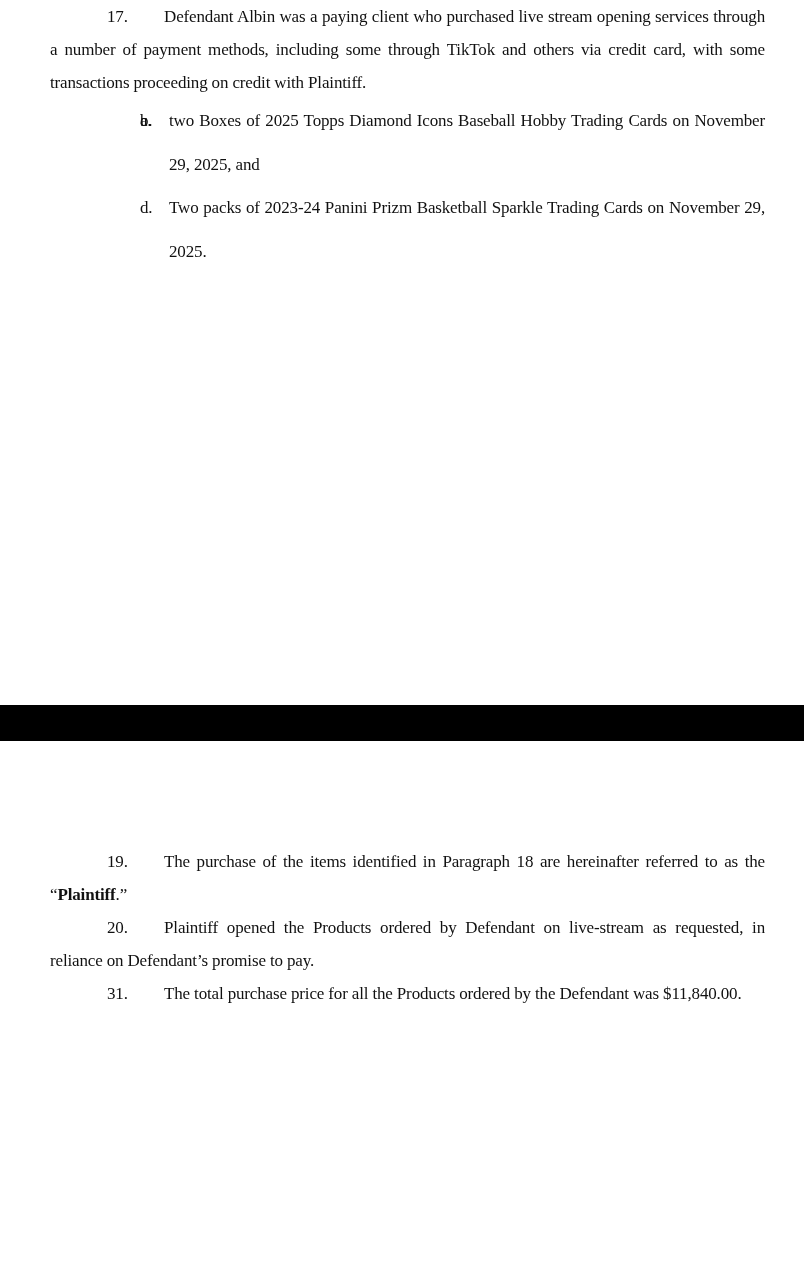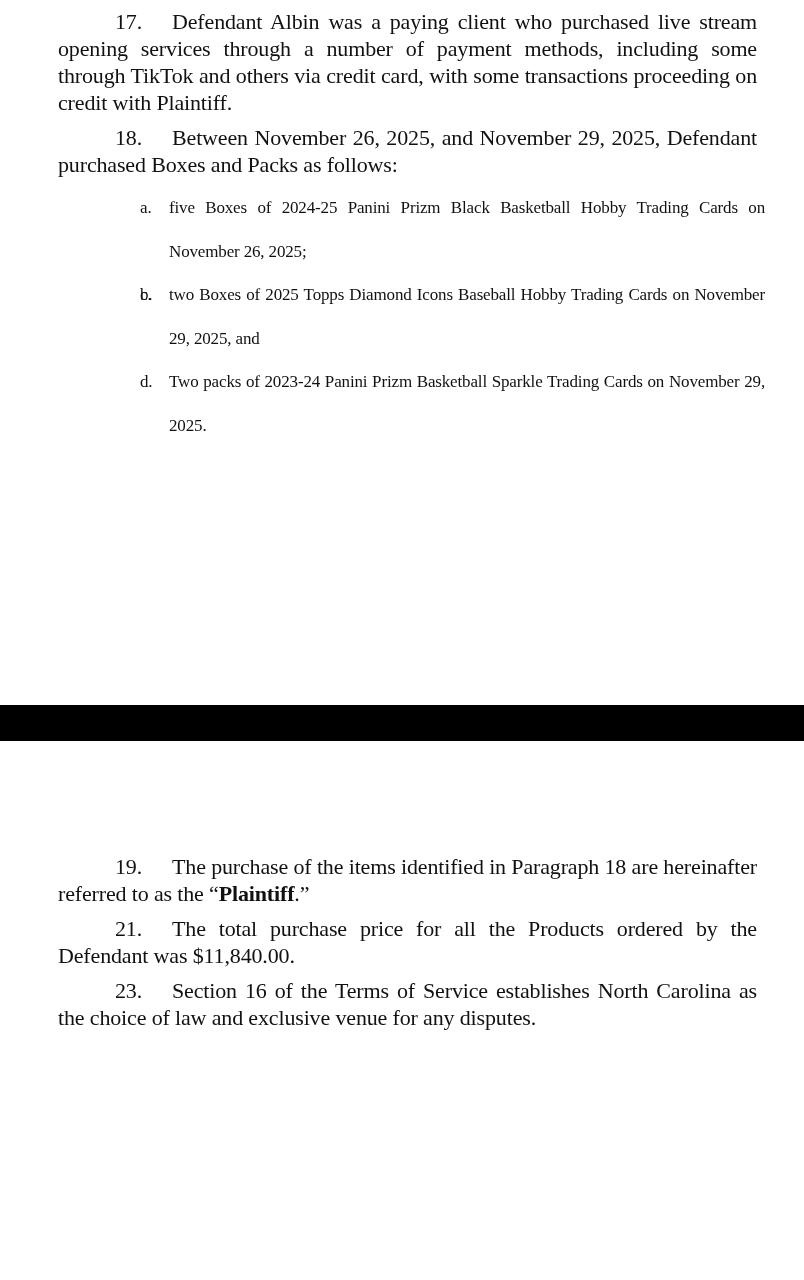--- a/index.html
+++ b/index.html
@@ -14,25 +14,25 @@
       overflow: hidden;
       font-family: "Liberation Serif", "DejaVu Serif", serif;
       color: #111111;
     }
     .page-section {
       position: absolute;
       left: 50px;
       width: 715px;
     }
     .para {
-      font-size: 22px;
-      line-height: 27px;
+      font-size: 17px;
+      line-height: 33px;
       text-align: justify;
       text-align-last: left;
-      margin: 8px;
+      margin: 0;
       letter-spacing: -0.15px;
     }
     .para .num {
       display: inline-block;
       width: 57px;
       margin-left: 57px;
     }
     .sublist {
       margin: 0;
       padding: 0;
@@ -62,44 +62,41 @@
     }
     b { font-weight: bold; }
   </style>
 </head>
 <body>
 
 <div class="page-section" style="top: 0px;">
   <p class="para">
     <span class="num">17.</span><span>Defendant Albin was a paying client who purchased live stream opening services through a number of payment methods, including some through TikTok and others via credit card, with some transactions proceeding on credit with Plaintiff.</span>
   </p>
-  <p class="para">
-    <span class="num">18.</span><span>Between November 26, 2025, and November 29, 2025, Defendant purchased Boxes and Packs as follows:</span>
-  </p>
   <ul class="sublist">
     <li class="subitem">
-      <span class="letter">a.</span><span>five Boxes of 2024-25 Panini Prizm Black Basketball Hobby Trading Cards on November 26, 2025;</span>
+      <span class="letter">a.</span>
     </li>
     <li class="subitem">
       <span class="letter">b.</span>
     </li>
     <li class="subitem">
       <span class="letter">c.</span><span>two Boxes of 2025 Topps Diamond Icons Baseball Hobby Trading Cards on November 29, 2025, and</span>
     </li>
     <li class="subitem">
       <span class="letter">d.</span><span>Two packs of 2023-24 Panini Prizm Basketball Sparkle Trading Cards on November 29, 2025.</span>
     </li>
   </ul>
 </div>
 
 <div class="redaction-bar"></div>
 
 <div class="page-section" style="top: 845px;">
   <p class="para">
     <span class="num">19.</span><span>The purchase of the items identified in Paragraph 18 are hereinafter referred to as the “</span><b>Plaintiff</b><span>.”</span>
   </p>
   <p class="para">
-    <span class="num">21.</span><span>The total purchase price for all the Products ordered by the Defendant was $11,840.00.</span>
+    <span class="num">20.</span><span>Plaintiff opened the Products ordered by Defendant on live-stream as requested, in reliance on Defendant’s promise to pay.</span>
   </p>
   <p class="para">
-    <span class="num">23.</span><span>Section 16 of the Terms of Service establishes North Carolina as the choice of law and exclusive venue for any disputes.</span>
+    <span class="num">31.</span><span>The total purchase price for all the Products ordered by the Defendant was $11,840.00.</span>
   </p>
 </div>
 
 </body></html>

